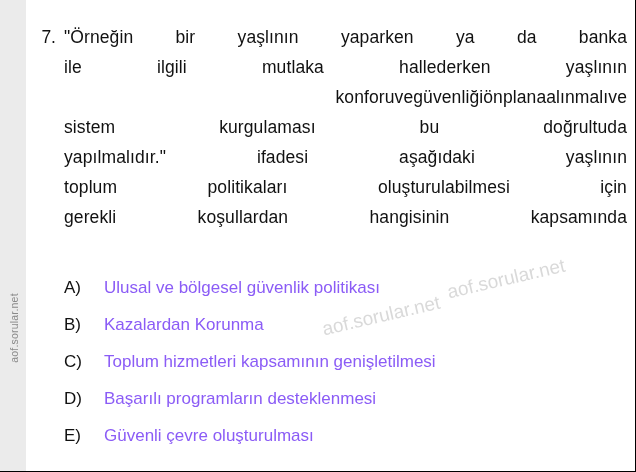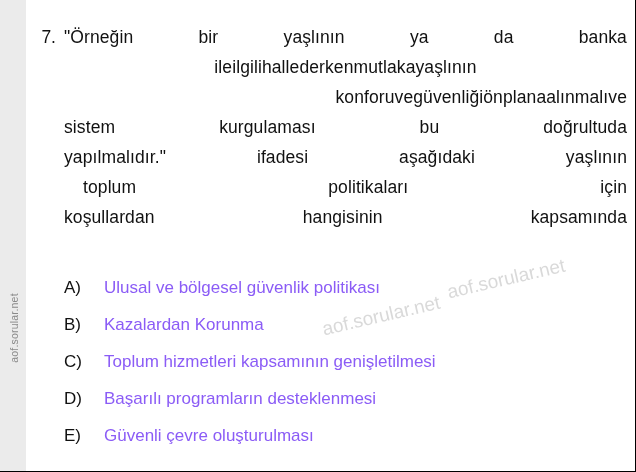--- a/index.html
+++ b/index.html
@@ -143,29 +143,30 @@
 
 <div class="content">
 
   <div class="question">
     <div class="q-number">7.</div>
     <div class="q-text">
       <div style="display: flex; justify-content: space-between;">
           <span>"Örneğin</span>
           <span>bir</span>
           <span>yaşlının</span>
+          <span>yaparken</span>
           <span>ya</span>
           <span>da</span>
           <span>banka</span>
         </div>
-      <div style="display: flex; justify-content: center;">
+      <div style="display: flex; justify-content: space-between;">
           <span>ile</span>
           <span>ilgili</span>
+          <span>mutlaka</span>
           <span>hallederken</span>
-          <span>mutlaka</span>
           <span>yaşlının</span>
         </div>
       <div style="display: flex; justify-content: flex-end;">
           <span>konforu</span>
           <span>ve</span>
           <span>güvenliği</span>
           <span>ön</span>
           <span>plana</span>
           <span>alınmalı</span>
           <span>ve</span>
@@ -175,26 +176,28 @@
           <span>kurgulaması</span>
           <span>bu</span>
           <span>doğrultuda</span>
         </div>
       <div style="display: flex; justify-content: space-between;">
           <span>yapılmalıdır."</span>
           <span>ifadesi</span>
           <span>aşağıdaki</span>
           <span>yaşlının</span>
         </div>
-      <div style="display: flex; justify-content: space-between; margin-left: 19px;">
+      <div style="display: flex; justify-content: space-between;">
           <span>toplum</span>
           <span>politikaları</span>
+          <span>oluşturulabilmesi</span>
           <span>için</span>
         </div>
       <div style="display: flex; justify-content: space-between;">
+          <span>gerekli</span>
           <span>koşullardan</span>
           <span>hangisinin</span>
           <span>kapsamında</span>
         </div>
     </div>
   </div>
 
   <div class="options">
     <div class="option">
       <div class="opt-letter">A)</div>

